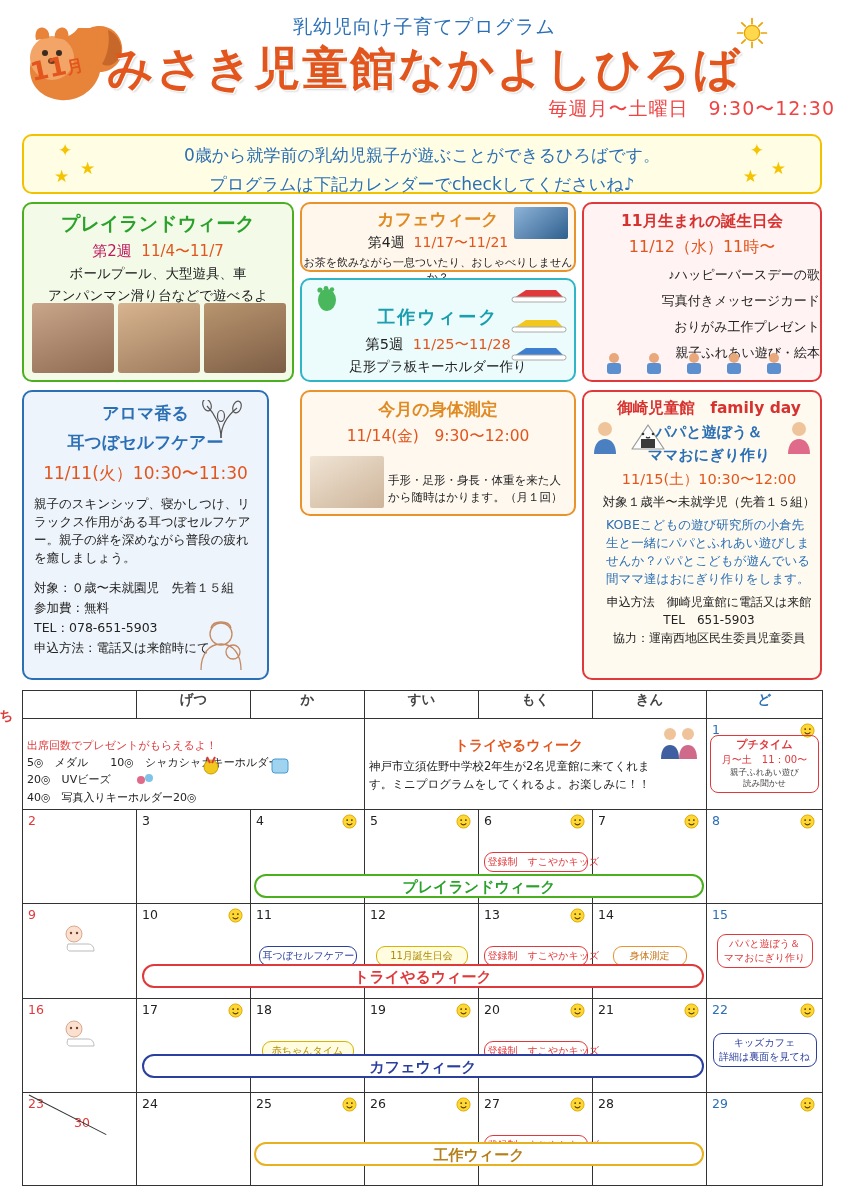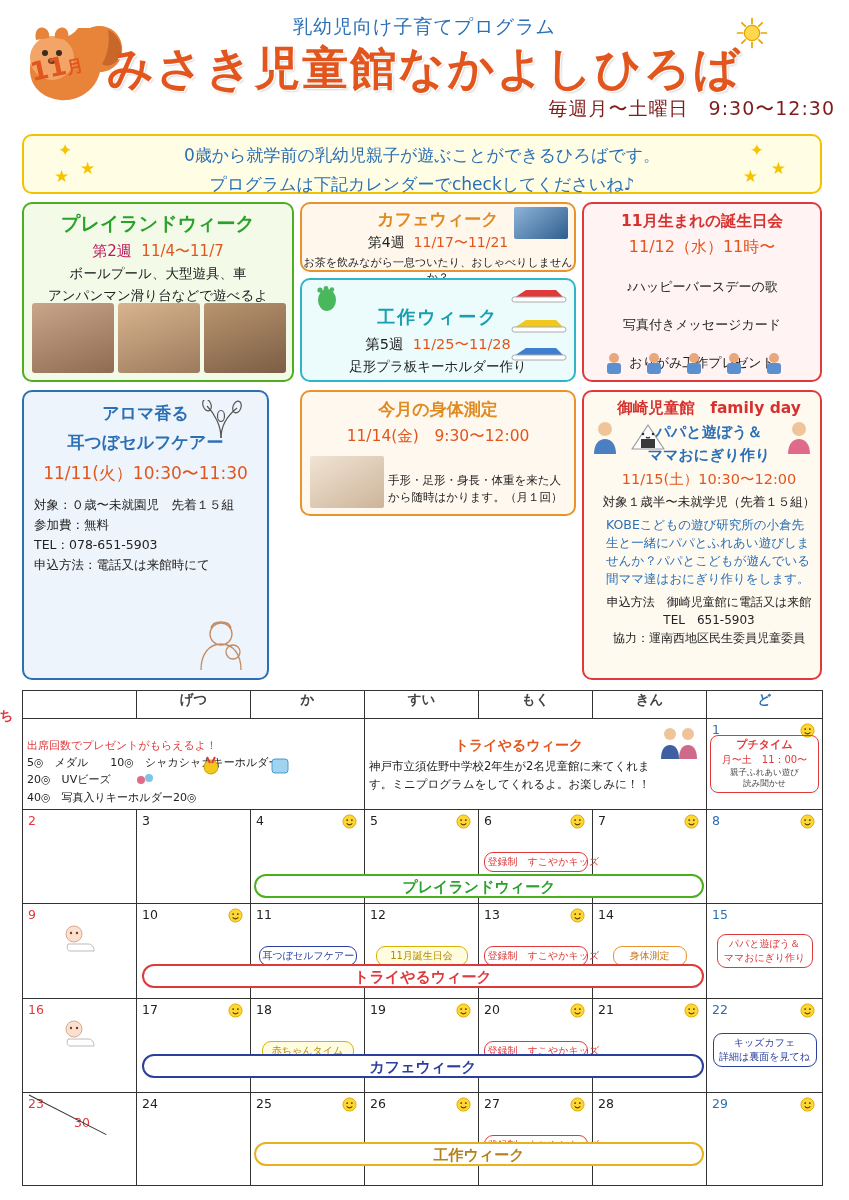--- a/index.html
+++ b/index.html
@@ -29,21 +29,21 @@
     font-family:"DejaVu Sans",sans-serif;
   }
   .hdr-title{
     position:absolute;left:0;right:0;top:38px;text-align:center;
     font-size:46px;color:#e2561e;font-weight:bold;letter-spacing:2px;
     font-family:Liberation Serif, serif;
     text-shadow:1px 1px 0 #fff, 2px 2px 2px rgba(0,0,0,.15);
   }
   .hdr-time{
     position:absolute;right:14px;top:96px;
-    font-size:19px;color:#7f1d1d;letter-spacing:1px;
+    font-size:19px;color:#ef4444;letter-spacing:1px;
     font-family:"DejaVu Sans",sans-serif;
   }
   .sun{position:absolute;right:80px;top:16px;width:34px;height:34px;}
 
   
   .banner{
     position:absolute;left:22px;top:134px;width:800px;height:60px;
     background:#fffde3;border:2px solid #f2c200;border-radius:10px;
     box-sizing:border-box;
   }
@@ -80,21 +80,21 @@
   #kousaku{left:300px;top:278px;width:276px;height:104px;background:#ecfbfb;border:2px solid #2fb5c6;}
   #kousaku .p-title{color:#1a9fb0;font-size:18px;margin-top:25px;letter-spacing:2px;}
   #kousaku .wk{font-size:14.5px;color:#e2561e;margin-top:6px;text-align:center;font-family:"DejaVu Sans",sans-serif;}
   #kousaku .wk .blk{color:#222;}
   #kousaku .d1{font-size:13.5px;text-align:center;margin-top:4px;font-family:"DejaVu Sans",sans-serif;}
 
   
   #birthday{left:582px;top:202px;width:240px;height:180px;background:#fff3f3;border:2px solid #e0393b;}
   #birthday .p-title{color:#d6322f;font-size:15.5px;margin-top:7px;}
   #birthday .dt{text-align:center;color:#e2561e;font-size:16px;margin-top:5px;font-family:"DejaVu Sans",sans-serif;}
-  #birthday .li{text-align:center;font-size:13px;margin-top:20px;font-family:Liberation Serif, serif;}
+  #birthday .li{text-align:right;font-size:13px;margin-top:8px;font-family:Liberation Serif, serif;}
 
   
   #aroma{left:22px;top:390px;width:247px;height:290px;background:#eef4fb;border:2px solid #2b6fb5;}
   #aroma .p-title{color:#2b6fb5;font-size:17px;margin-top:10px;}
   #aroma .p-title2{color:#2b6fb5;font-size:17px;text-align:center;font-weight:bold;margin-top:6px;font-family:"DejaVu Sans",sans-serif;}
   #aroma .dt{text-align:center;color:#e2561e;font-size:17px;margin-top:8px;font-family:"DejaVu Sans",sans-serif;}
   #aroma .body{font-size:12.5px;margin:10px 10px 0 10px;line-height:1.45;font-family:"DejaVu Sans",sans-serif;}
   #aroma .info{font-size:12.5px;margin:10px 10px 0 10px;line-height:1.6;font-family:"DejaVu Sans",sans-serif;}
 
   
@@ -296,20 +296,21 @@
         <path d="M24 38C24 26 18 14 10 6"></path>
           <path d="M24 38C24 26 30 16 40 8"></path>
         <ellipse cx="10" cy="5" rx="4" ry="6" transform="rotate(-20 10 5)"></ellipse>
         <ellipse cx="40" cy="7" rx="4" ry="6" transform="rotate(20 40 7)"></ellipse>
         <ellipse cx="24" cy="16" rx="3.5" ry="5.5"></ellipse>
       </g>
     </svg>
     <div class="p-title">アロマ香る</div>
     <div class="p-title2">耳つぼセルフケアー</div>
     <div class="dt">11/11(火）10:30〜11:30</div>
+    <div class="body">親子のスキンシップ、寝かしつけ、リラックス作用がある耳つぼセルフケアー。親子の絆を深めながら普段の疲れを癒しましょう。</div>
     <div class="info">
       <div>対象：０歳〜未就園児　先着１５組</div>
       <div>参加費：無料</div>
       <div>TEL：078-651-5903</div>
       <div>申込方法：電話又は来館時にて</div>
     </div>
     <svg style="position:absolute;right:6px;bottom:4px;width:80px;height:62px;" viewBox="0 0 80 62">
       <g fill="none" stroke="#c48a63" stroke-width="1.3">
         <path d="M20 58c0-16 8-26 20-26s20 10 20 26"></path>
         <circle cx="40" cy="22" r="11"></circle>

